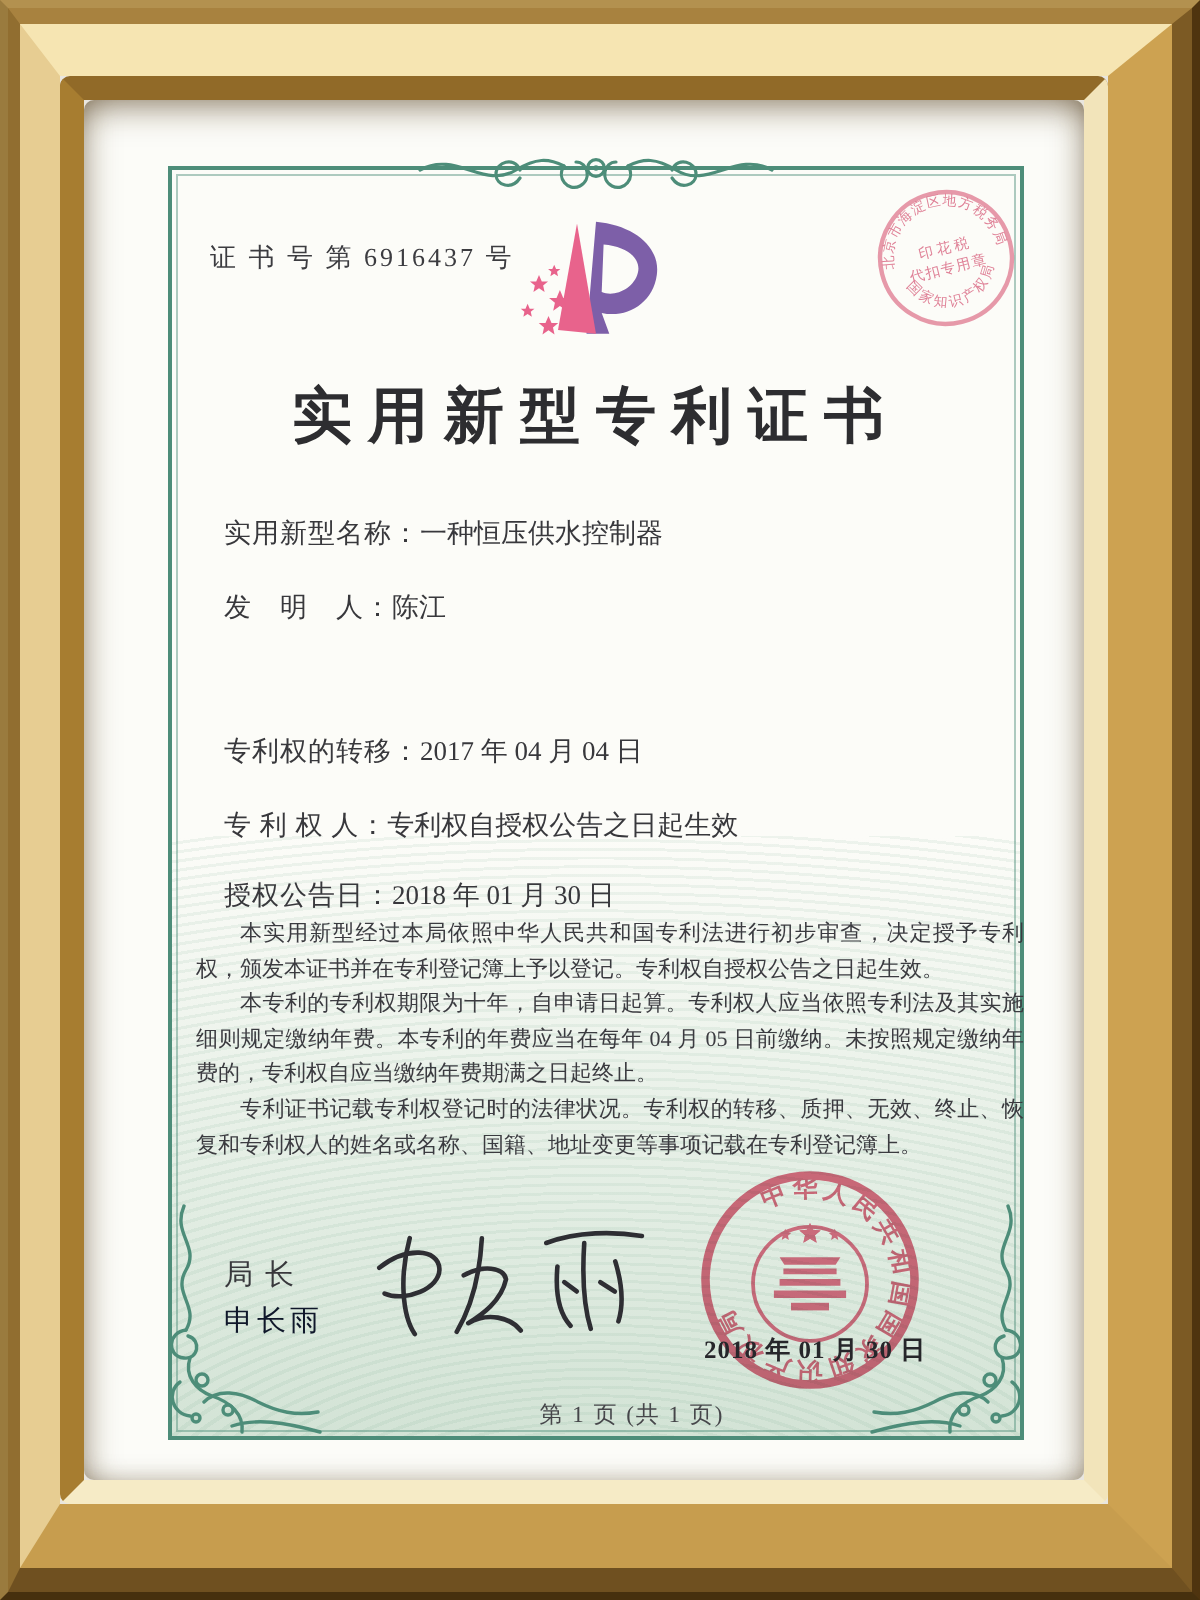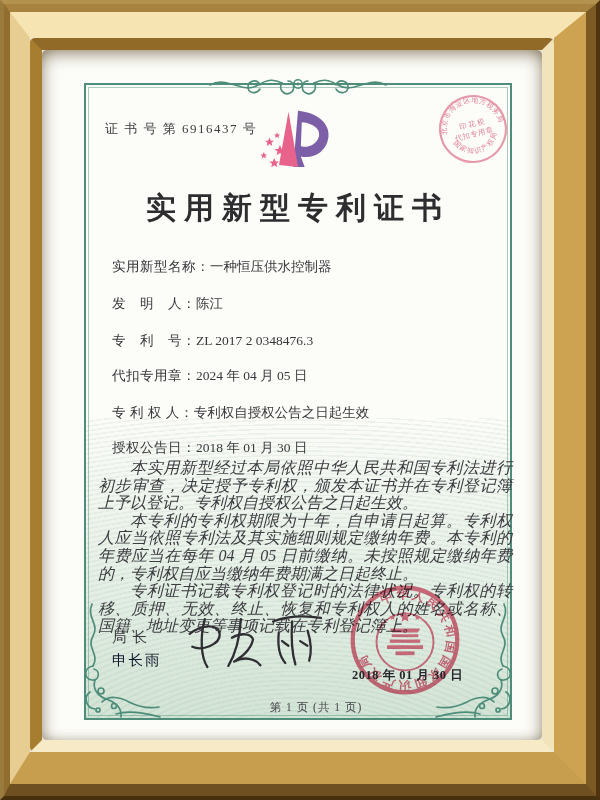--- a/index.html
+++ b/index.html
@@ -32,22 +32,22 @@
   .orn-bl{left:36px;bottom:12px;}
   .orn-br{right:24px;bottom:12px;transform:scaleX(-1);}
   
   .abs{position:absolute;z-index:3;}
   .cert-no{left:63px;top:70px;font-size:13px;letter-spacing:1.5px;color:#3c3c40;white-space:nowrap;}
   .logo-wrap{left:42px;right:30px;top:58px;display:flex;justify-content:center;}
   .title{left:42px;right:30px;top:138px;text-align:center;font-size:30px;font-weight:700;
       letter-spacing:8px;color:#2d2d30;white-space:nowrap;}
   .field{left:70px;font-size:13.5px;color:#38383c;white-space:nowrap;}
   .field .lab{letter-spacing:.5px;}
-  .paras{left:56px;width:414px;top:409px;font-size:16px;line-height:17.6px;
-      color:#3b3b40;text-align:justify;font-style:italic;}
+  .paras{left:56px;width:414px;top:409px;font-size:11px;line-height:17.6px;
+      color:#3b3b40;text-align:justify;}
   .paras p{margin:0;text-indent:2em;}
   .signer-title{left:70px;top:578px;font-size:14.5px;letter-spacing:6px;color:#38383c;}
   .signer-name{left:70px;top:601px;font-size:14.5px;letter-spacing:2px;color:#0f172a;}
   .sig{left:138px;top:558px;}
   .seal{left:306px;top:533px;width:114px;height:114px;opacity:.9;mix-blend-mode:multiply;}
   .seal-date{left:310px;top:617px;font-size:12.5px;font-weight:600;color:#26262a;
       letter-spacing:.5px;white-space:nowrap;}
   .footer{left:42px;right:30px;top:650px;text-align:center;font-size:11.5px;color:#46464a;
       letter-spacing:1px;padding-left:36px;}
   .tax-stamp{left:393px;top:41px;width:76px;height:76px;transform:rotate(-14deg);opacity:.85;
@@ -134,25 +134,22 @@
   </div>
 
   <div class="abs title">实用新型专利证书</div>
 
   <div class="abs field" style="top:208px">
     <span class="lab">实用新型名称：</span><span>一种恒压供水控制器</span>
   </div>
   <div class="abs field" style="top:245px">
     <span class="lab">发　明　人：</span><span>陈江</span>
   </div>
-  <div class="abs field" style="top:282px">
-    <span class="lab">专　利　号：</span><span>ZL 2017 2 0348476.3</span>
-  </div>
   <div class="abs field" style="top:317px">
-    <span class="lab">代扣专用章：</span><span>2024 年 04 月 05 日</span>
+    <span class="lab">专利权的转移：</span><span>2017 年 04 月 04 日</span>
   </div>
   <div class="abs field" style="top:354px">
     <span class="lab">专 利 权 人：</span><span>专利权自授权公告之日起生效</span>
   </div>
   <div class="abs field" style="top:389px">
     <span class="lab">授权公告日：</span><span>2018 年 01 月 30 日</span>
   </div>
 
   <div class="abs paras">
     <p>本实用新型经过本局依照中华人民共和国专利法进行初步审查，决定授予专利权，颁发本证书并在专利登记簿上予以登记。专利权自授权公告之日起生效。</p>

